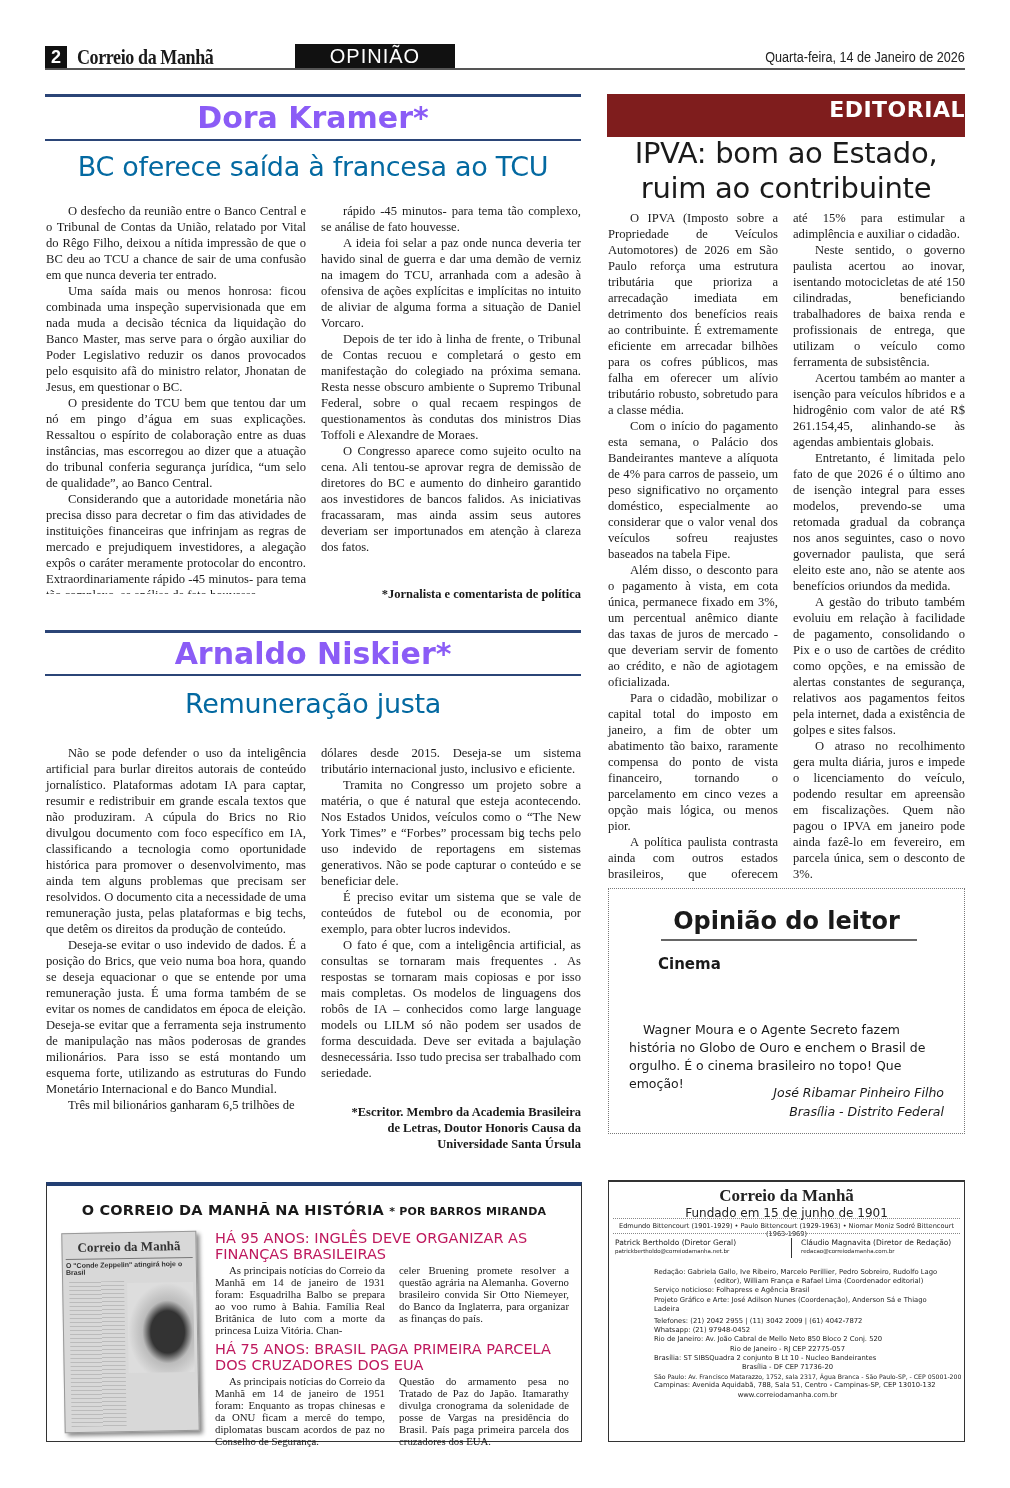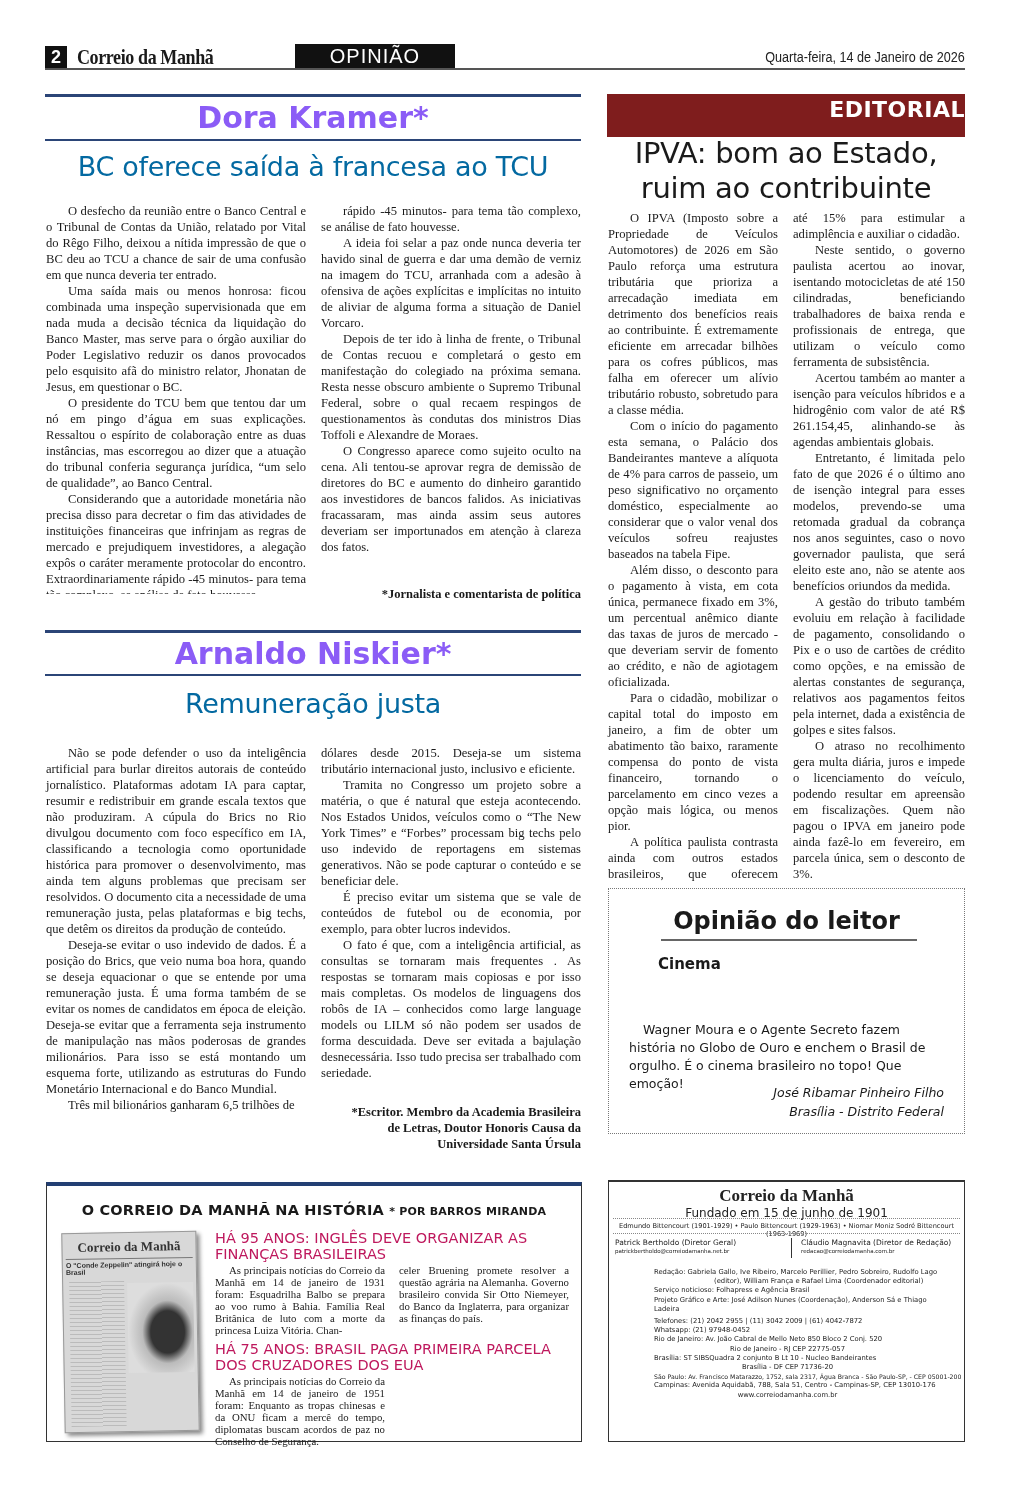--- a/index.html
+++ b/index.html
@@ -144,20 +144,21 @@
     <div class="mast">Correio da Manhã</div>
     <div class="hl">O "Conde Zeppelin" atingirá hoje o Brasil</div>
     <div class="lines"></div>
     <div class="photo"></div>
   </div>
   <div class="hist-h" style="top:44px">HÁ 95 ANOS: INGLÊS DEVE ORGANIZAR AS FINANÇAS BRASILEIRAS</div>
   <div class="hist-c ind" style="left:168px;top:78px">As principais notícias do Correio da Manhã em 14 de janeiro de 1931 foram: Esquadrilha Balbo se prepara ao voo rumo à Bahia. Família Real Britânica de luto com a morte da princesa Luiza Vitória. Chan-</div>
   <div class="hist-c" style="left:352px;top:78px">celer Bruening promete resolver a questão agrária na Alemanha. Governo brasileiro convida Sir Otto Niemeyer, do Banco da Inglaterra, para organizar as finanças do país.</div>
   <div class="hist-h" style="top:155px">HÁ 75 ANOS: BRASIL PAGA PRIMEIRA PARCELA DOS CRUZADORES DOS EUA</div>
   <div class="hist-c ind" style="left:168px;top:189px">As principais notícias do Correio da Manhã em 14 de janeiro de 1951 foram: Enquanto as tropas chinesas e da ONU ficam a mercê do tempo, diplomatas buscam acordos de paz no Conselho de Segurança.</div>
+  <div class="hist-c" style="left:352px;top:189px">Questão do armamento pesa no Tratado de Paz do Japão. Itamarathy divulga cronograma da solenidade de posse de Vargas na presidência do Brasil. País paga primeira parcela dos cruzadores dos EUA.</div>
 </div>
 
 <div id="exp" class="abs">
   <div id="exp-logo">Correio da Manhã</div>
   <div id="exp-found">Fundado em 15 de junho de 1901</div>
   <div class="exp-line" style="top:36px"></div>
   <div id="exp-founders">Edmundo Bittencourt (1901-1929) • Paulo Bittencourt (1929-1963) • Niomar Moniz Sodré Bittencourt (1963-1969)</div>
   <div class="exp-line" style="top:51px"></div>
   <div class="exp-dir" style="left:6px">
     <div>Patrick Bertholdo (Diretor Geral)</div>
@@ -175,16 +176,16 @@
     <div>Projeto Gráfico e Arte: José Adilson Nunes (Coordenação), Anderson Sá e Thiago Ladeira</div>
   </div>
   <div id="exp-contact">
     <div>Telefones: (21) 2042 2955 | (11) 3042 2009 | (61) 4042-7872</div>
     <div>Whatsapp: (21) 97948-0452</div>
     <div>Rio de Janeiro: Av. João Cabral de Mello Neto 850 Bloco 2 Conj. 520</div>
     <div class="c" style="padding-right:45px">Rio de Janeiro - RJ CEP 22775-057</div>
     <div>Brasília: ST SIBSQuadra 2 conjunto B Lt 10 - Nucleo Bandeirantes</div>
     <div class="c" style="padding-right:45px">Brasília - DF CEP 71736-20</div>
     <div style="white-space:nowrap;font-size:6.2px">São Paulo: Av. Francisco Matarazzo, 1752, sala 2317, Água Branca - São Paulo-SP, - CEP 05001-200</div>
-    <div>Campinas: Avenida Aquidabã, 788, Sala 51, Centro - Campinas-SP, CEP 13010-176</div>
+    <div>Campinas: Avenida Aquidabã, 788, Sala 51, Centro - Campinas-SP, CEP 13010-132</div>
     <div class="c" style="padding-right:45px">www.correiodamanha.com.br</div>
   </div>
 </div>
 
 </body></html>

